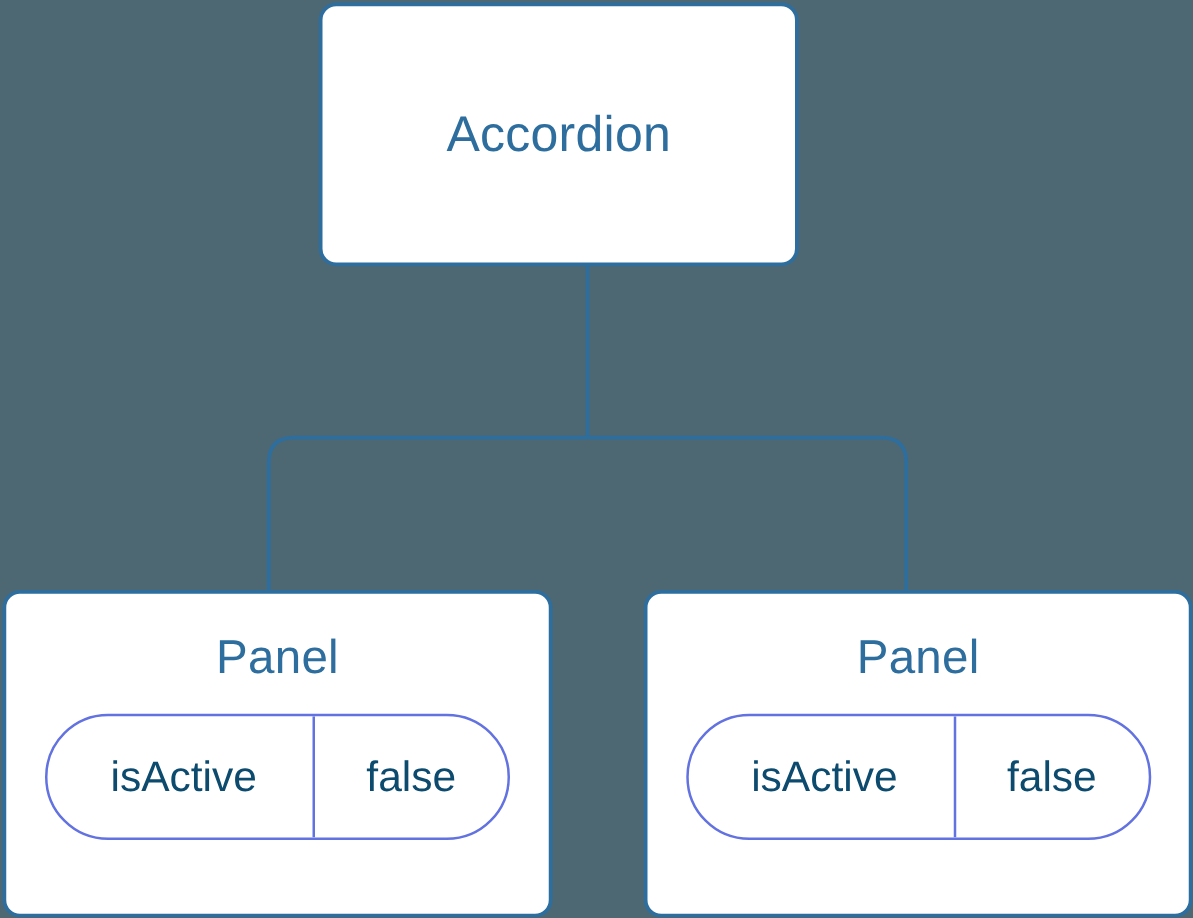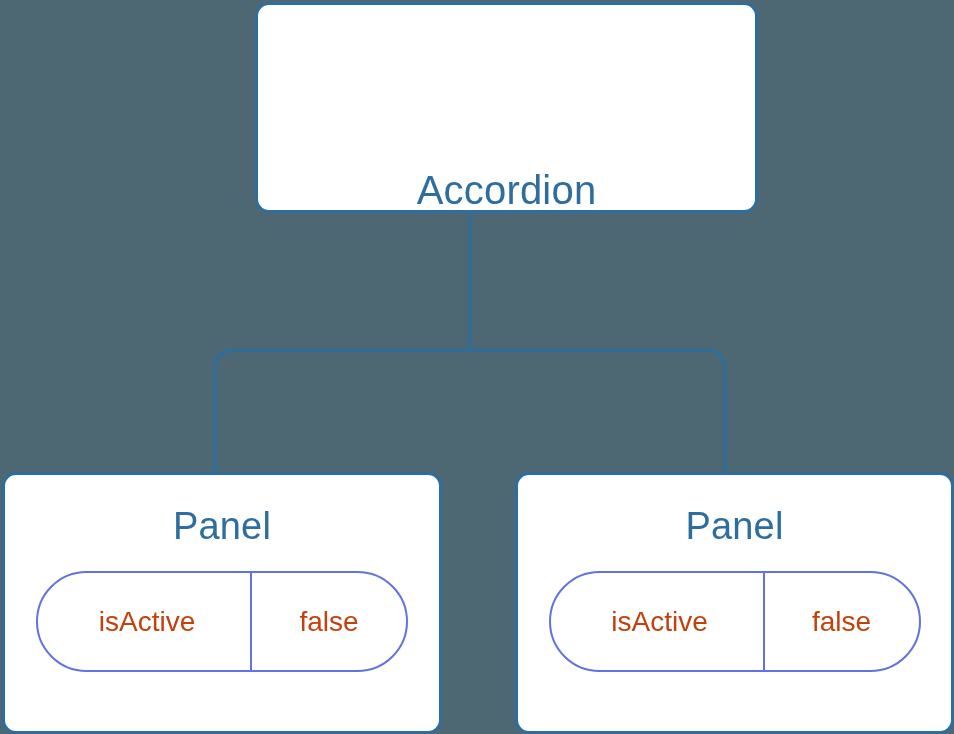--- a/index.html
+++ b/index.html
@@ -41,23 +41,23 @@
     border: 3px solid #2d6e9e;
     border-radius: 14px;
     display: flex;
     flex-direction: column;
     align-items: center;
   }
 
   .node-root {
     left: 255px;
     top: 2px;
-    width: 503px;
+    width: 384px;
     height: 211px;
-    justify-content: flex-end;
+    justify-content: center;
   }
 
   .node-leaf {
     top: 472px;
     width: 440px;
     height: 262px;
     padding-top: 32px;
     border-bottom-left-radius: 14px;
     border-bottom-right-radius: 14px;
   }
@@ -88,22 +88,22 @@
     border-radius: 51px;
     background: transparent;
     overflow: hidden;
   }
 
   .pill-key,
   .pill-value {
     display: flex;
     align-items: center;
     justify-content: center;
-    color: #c2410c;
-    font-size: 28px;
+    color: #0c4a6e;
+    font-size: 34px;
     line-height: 1;
     white-space: nowrap;
     box-sizing: border-box;
   }
 
   .pill-key {
     width: 214px;
     border-right: 2px solid #6272e0;
     padding-left: 6px;
   }

